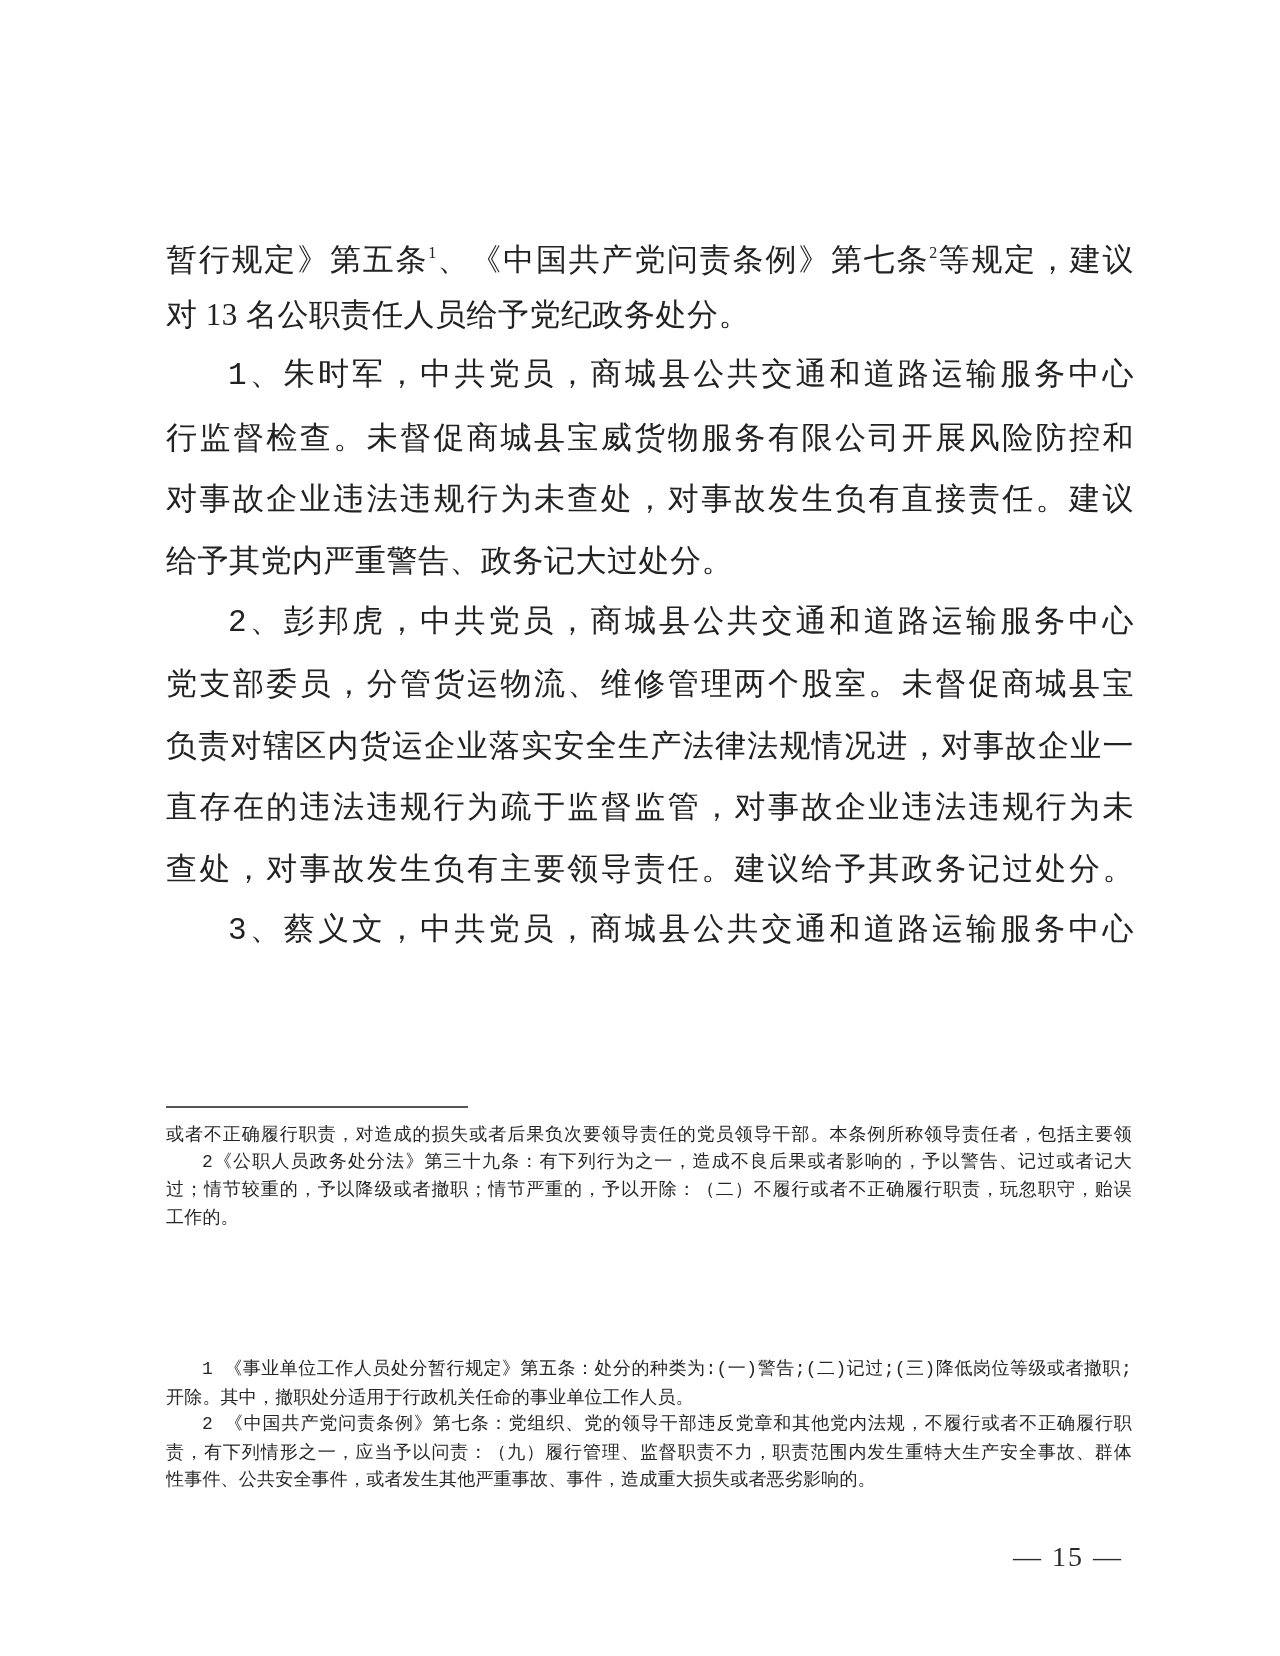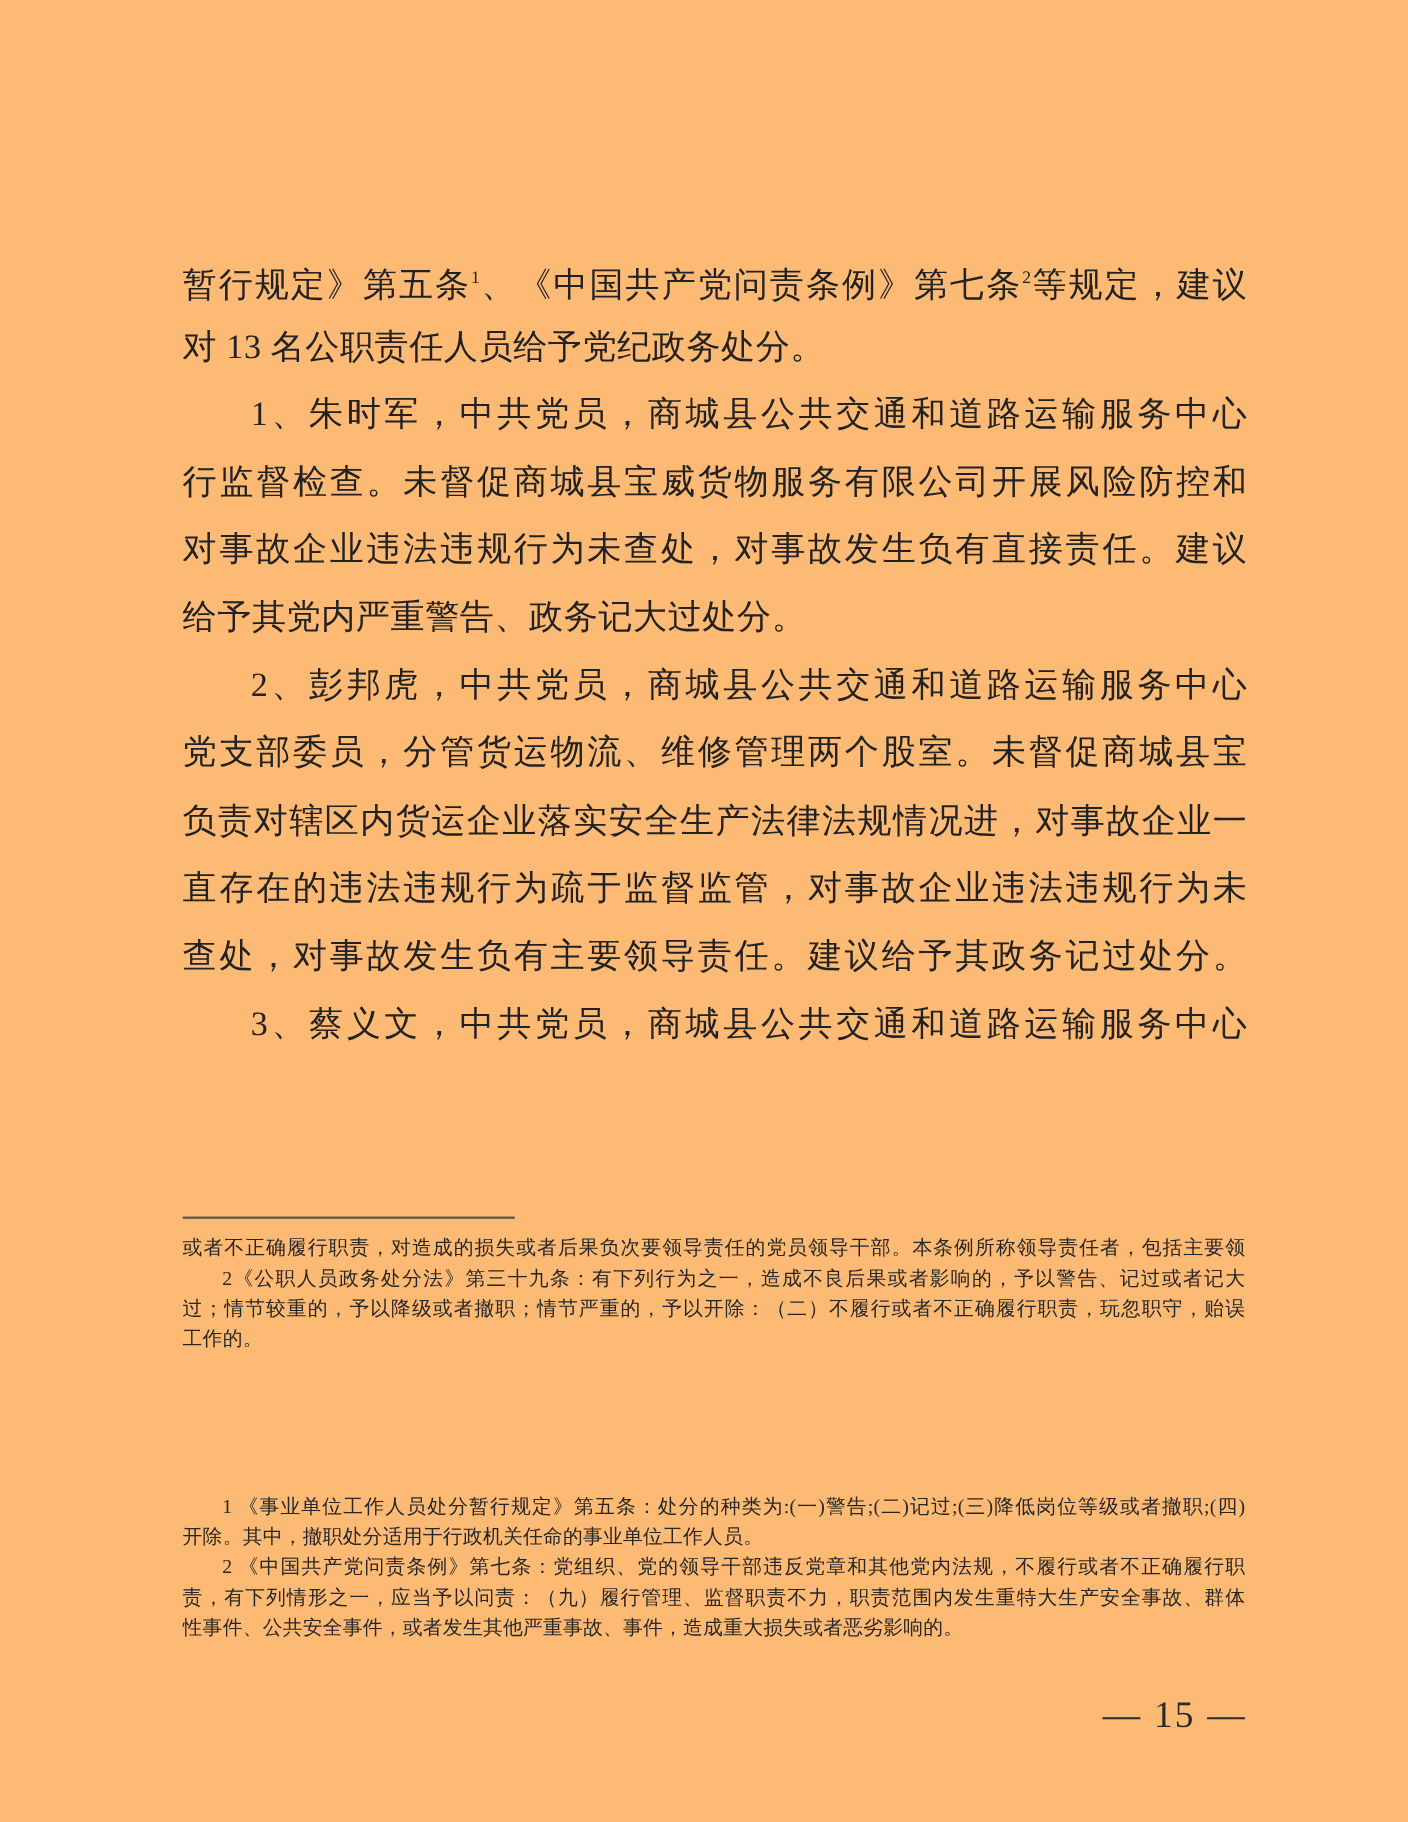--- a/index.html
+++ b/index.html
@@ -1,32 +1,32 @@
 <!DOCTYPE html>
 <html><head>
 <meta charset="utf-8">
 <style>
   html,body{margin:0;padding:0;background:#e8e8e8;}
   .page{
     position:relative;
     width:1280px;height:1656px;
-    background:#fdba74;
+    background:#ffffff;
     font-family:"Liberation Serif","DejaVu Serif",serif;
     color:#222222;
     overflow:hidden;
   }
   
   .main{
     position:absolute;left:166px;top:222px;width:968px;
     font-size:31px;line-height:61.6px;
     letter-spacing:0.5px;
   }
   .ln{height:61.6px;overflow:hidden;}
   .fill{text-align:justify;text-align-last:justify;}
-  .ind{text-indent:2em;}
+  .ind{text-indent:2em;font-family:Liberation Mono, monospace;}
   .fnref{
     font-size:16px;
     vertical-align:12px;
     letter-spacing:0;
   }
   
   .sep{
     position:absolute;left:166px;top:1106px;width:302px;height:0;
     border-top:2px solid #565656;
   }
@@ -36,21 +36,21 @@
     font-size:18px;line-height:27.6px;
     letter-spacing:0.2px;
     color:#262626;
   }
   .fn-top{top:1121px;}
   .fn-bottom{top:1312px;margin-top:44px;}
   .fn .ln2{height:27.6px;overflow:hidden;}
   
   .pageno{
     position:absolute;left:1000px;top:1541px;width:136px;
-    font-size:34px;letter-spacing:2px;text-align:center;
+    font-size:28px;letter-spacing:2px;text-align:center;
     color:#2a2a2a;white-space:nowrap;
   }
 </style>
 </head>
 <body>
 
 <div class="page">
 
   <div class="main">
     <div class="ln fill"><span>暂行规定》第五条</span><sup class="fnref">1</sup><span>、《中国共产党问责条例》第七条</span><sup class="fnref">2</sup><span>等规定，建议</span></div>

